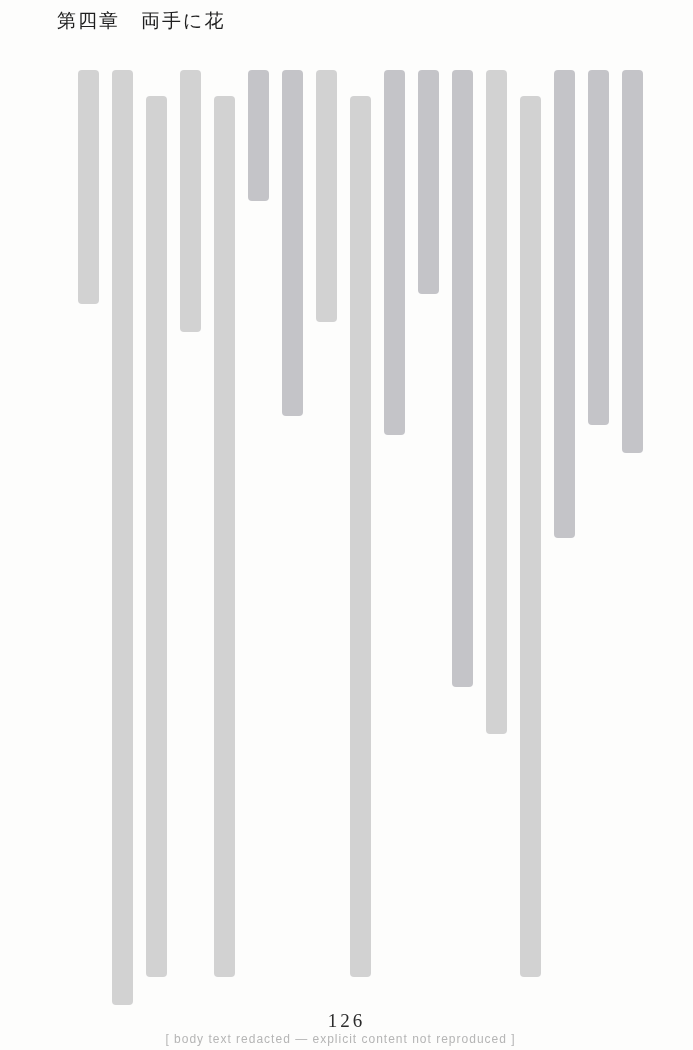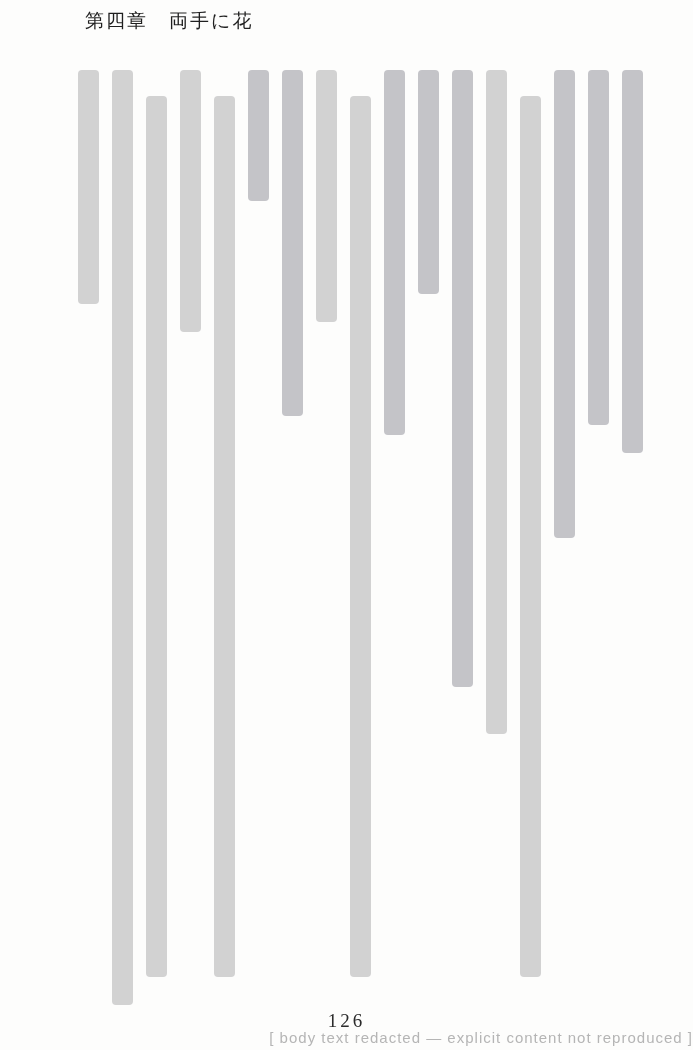--- a/index.html
+++ b/index.html
@@ -18,21 +18,20 @@
     overflow: hidden;
   }
   .running-header {
     position: absolute;
     top: 8px;
     left: 57px;
     font-size: 19px;
     letter-spacing: 2px;
     color: #1f1f1f;
     white-space: pre;
-    margin-left: 28px;
   }
   .body-area {
     position: absolute;
     top: 70px;
     right: 43px;
     left: 58px;
     height: 935px;
     display: flex;
     flex-direction: row-reverse;   
     justify-content: flex-start;
@@ -50,23 +49,23 @@
     width: 21px;
     border-radius: 4px;
     background: #cdcdcd;
   }
   .line-bar.dialogue   { background: #c4c4c8; }
   .line-bar.narration  { background: #d2d2d2; }
   .redaction-caption {
     position: absolute;
     bottom: 4px;
     left: 0;
-    right: 0;
-    text-align: right;
-    font-size: 15px;
+    right: 12px;
+    text-align: center;
+    font-size: 12px;
     color: #b5b5b5;
     font-family: "Liberation Sans", sans-serif;
     letter-spacing: 1px;
   }
   .page-number {
     position: absolute;
     bottom: 18px;
     left: 0;
     right: 0;
     text-align: center;

